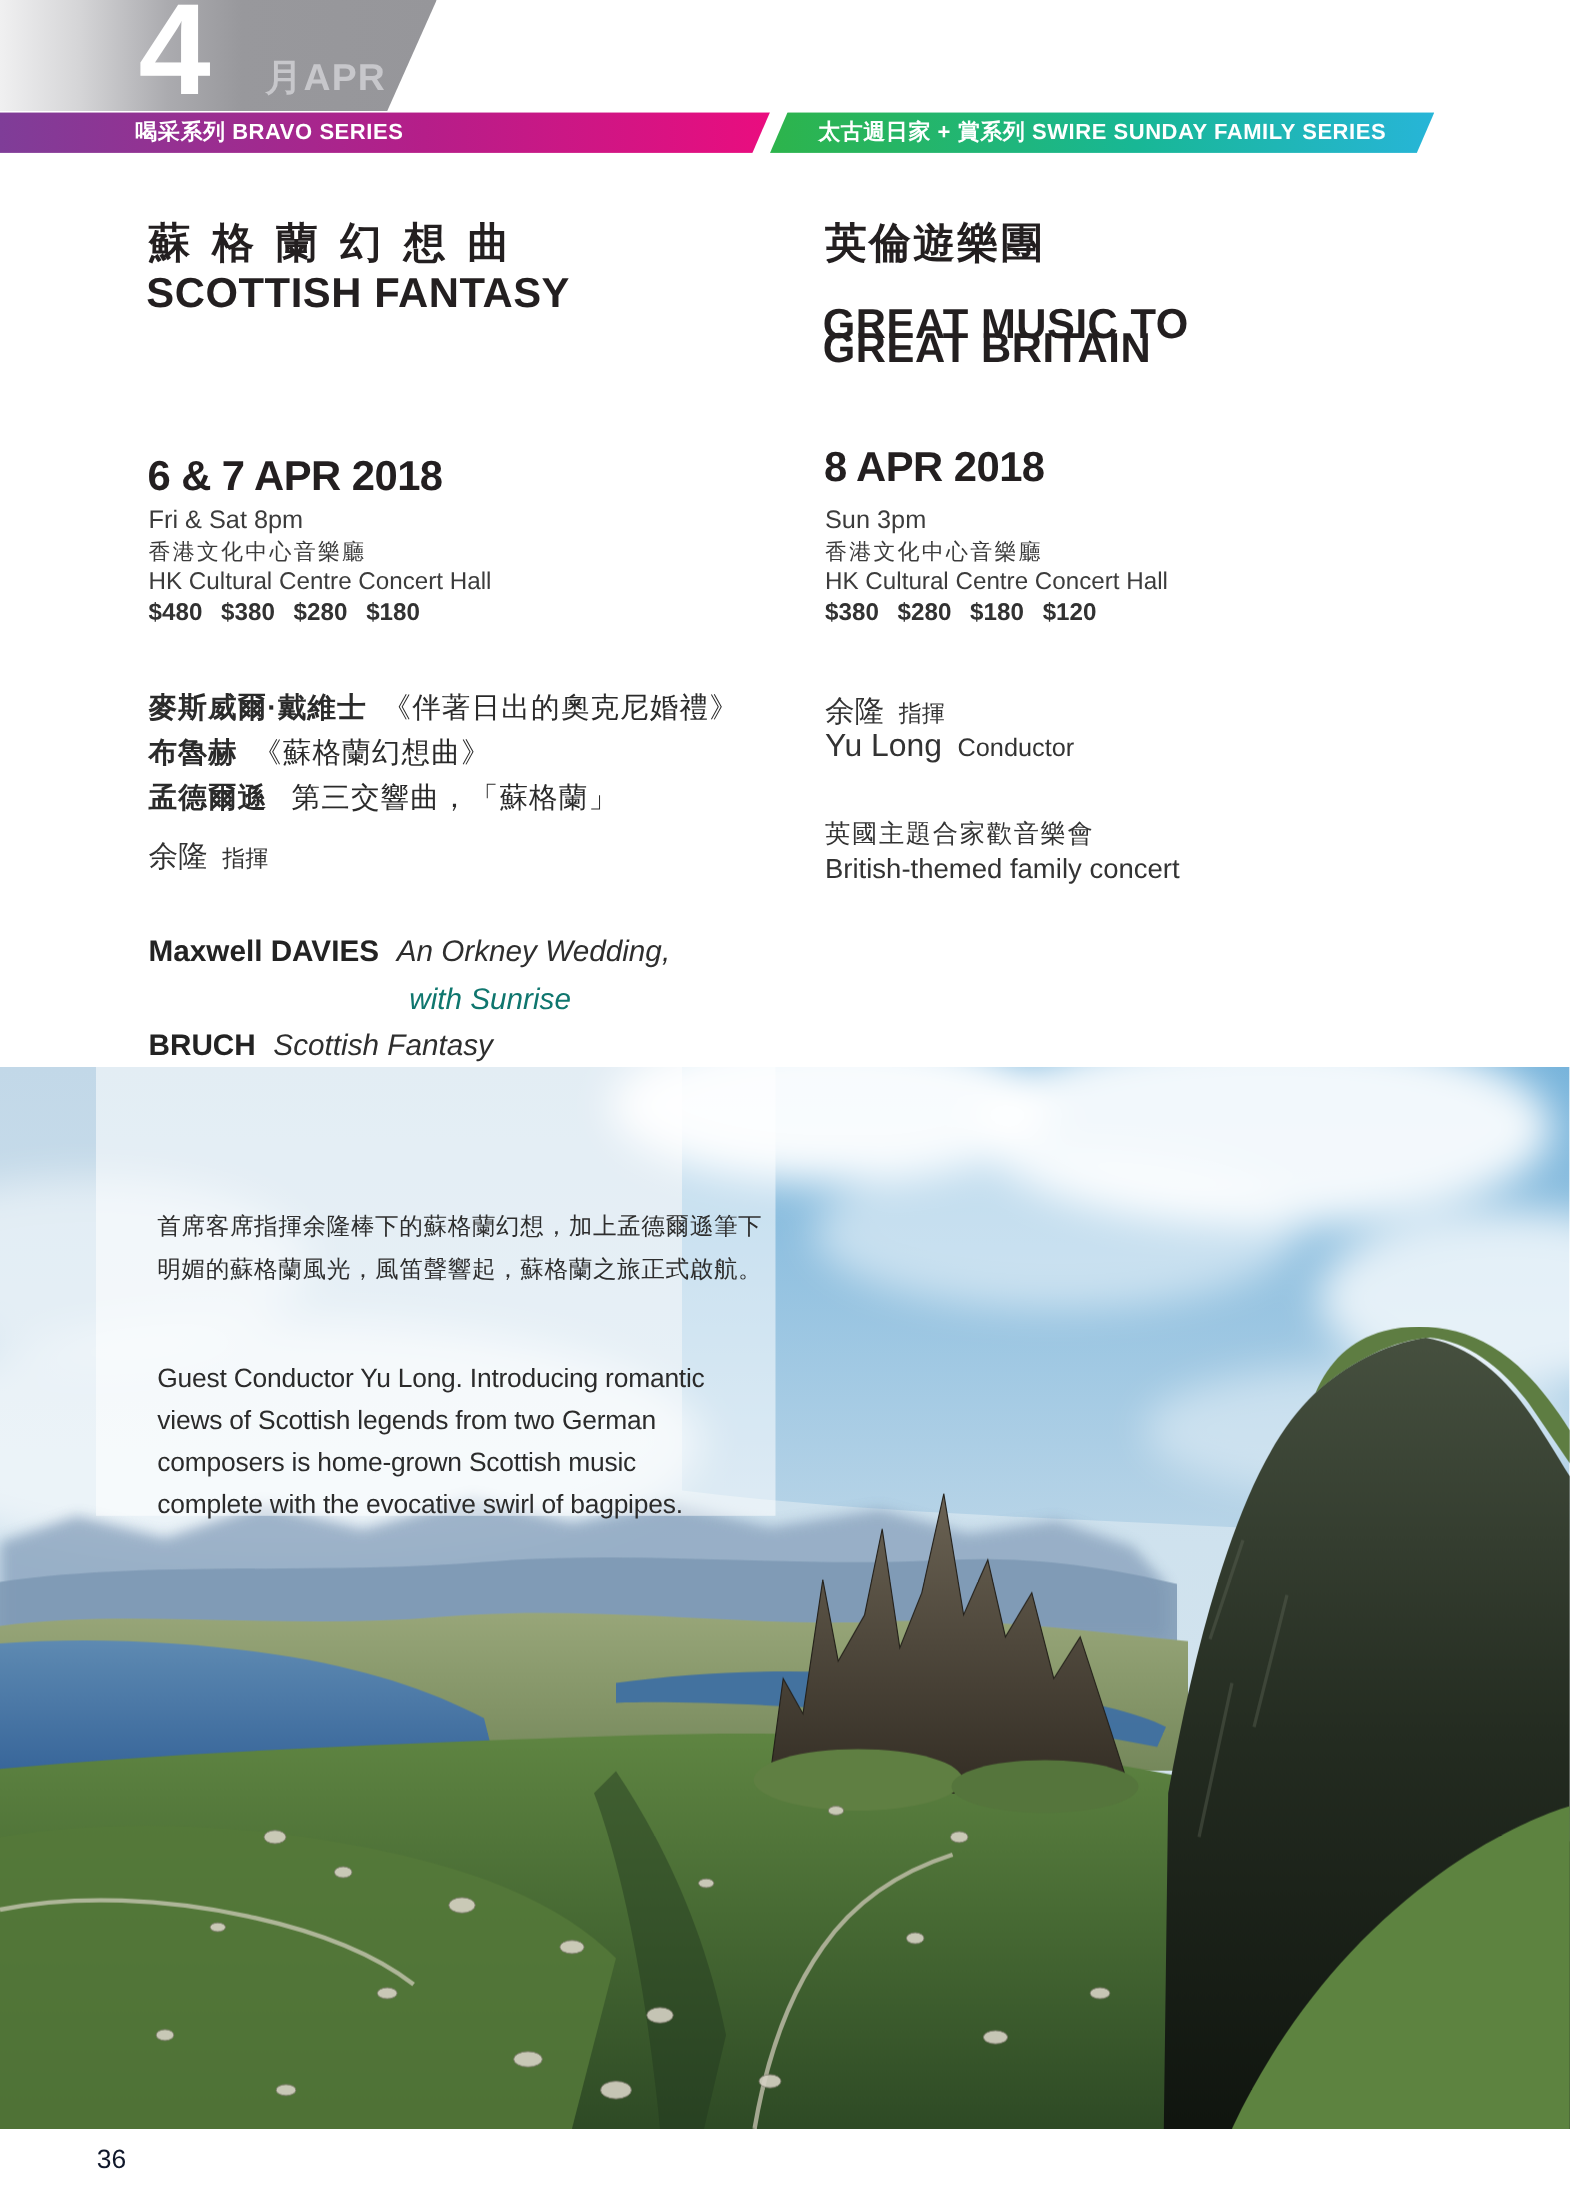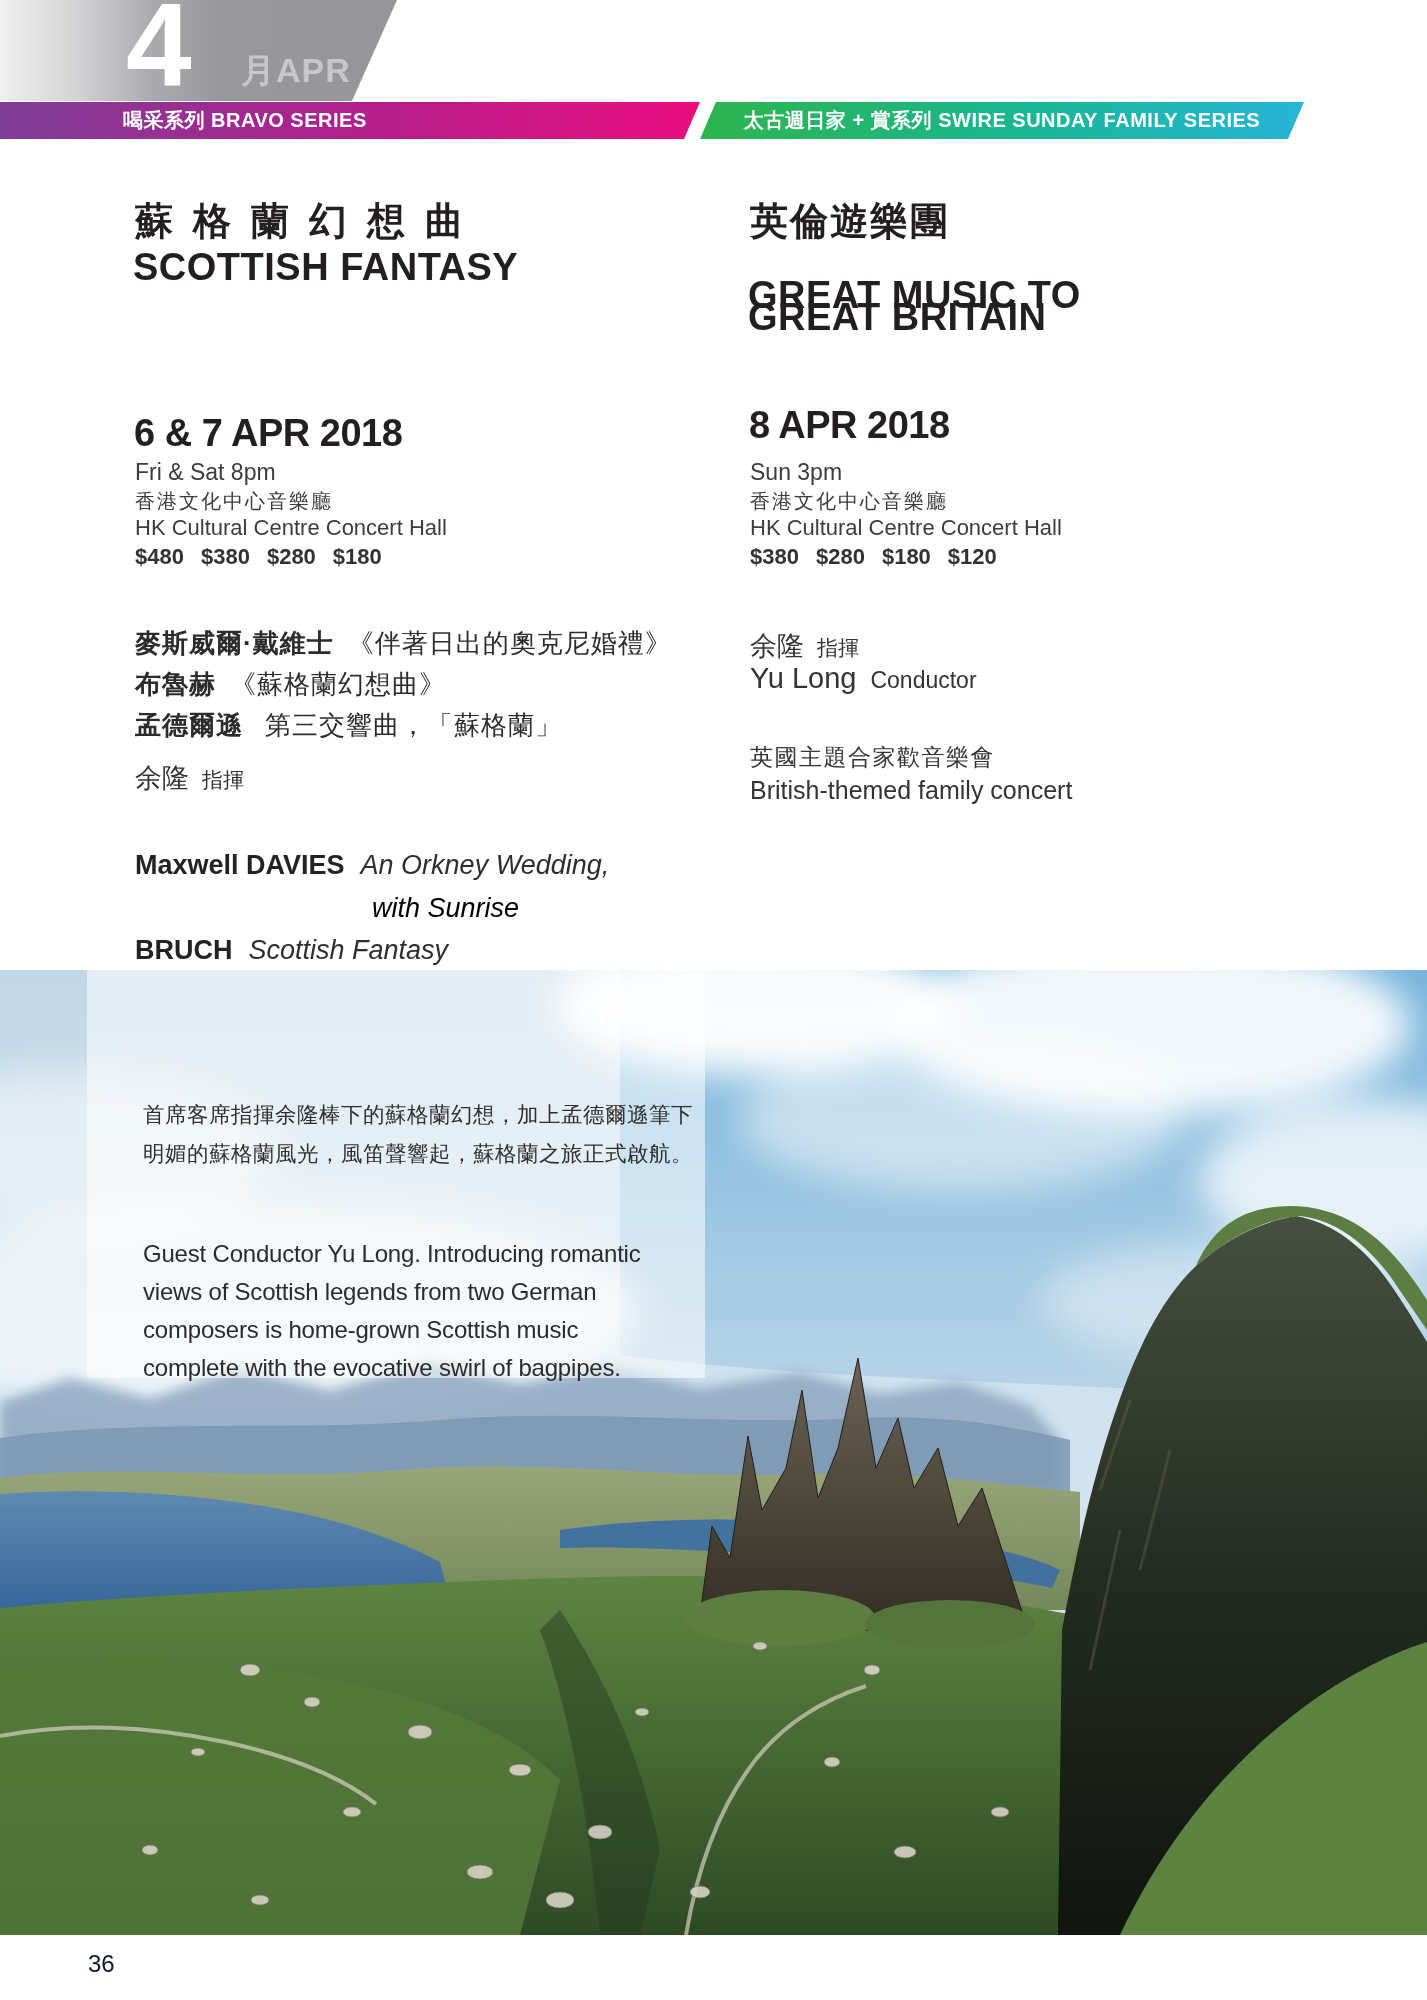--- a/index.html
+++ b/index.html
@@ -47,21 +47,21 @@
 
   .cond-line .cname-zh{font-size:27px;color:#333;}
   .cond-line .crole-zh{font-size:21px;color:#333;margin-left:13px;}
   .cond-line .cname-en{font-size:29px;color:#333;}
   .cond-line .crole-en{font-size:23px;color:#333;margin-left:14px;}
 
   .prog-en .pcmp{font-size:27px;font-weight:700;color:#232323;}
   .prog-en .pwk{font-size:27px;font-style:italic;color:#2e2e2e;margin-left:16px;}
   .prog-en .pwk-plain{font-size:27px;color:#2e2e2e;margin-left:20px;}
   .prog-en .pwk-it2{font-size:27px;font-style:italic;color:#2e2e2e;margin-left:8px;}
-  .prog-en-cont{font-size:27px;font-style:italic;color:#000000;text-align:right;}
+  .prog-en-cont{font-size:27px;font-style:italic;color:#0f766e;text-align:right;}
 
   .desc-zh{font-size:21.5px;color:#2e2e2e;letter-spacing:.5px;}
   .desc-en{font-size:24px;color:#2b2b2b;letter-spacing:-.2px;}
   .rt-desc-zh{font-size:23px;color:#333;letter-spacing:1.5px;}
   .rt-desc-en{font-size:25px;color:#333;}
 
   .page-number{font-size:24px;color:#0f172a;}
 
   
   .photo{position:absolute;left:0;top:970px;width:1427px;height:965px;}

